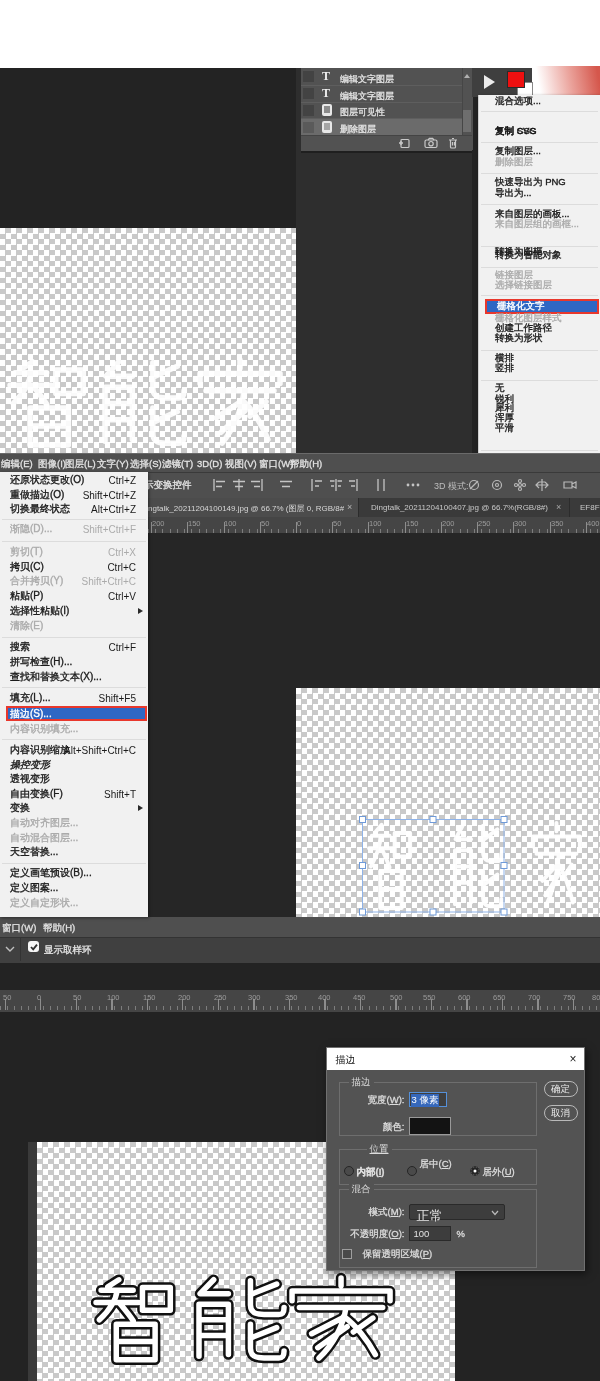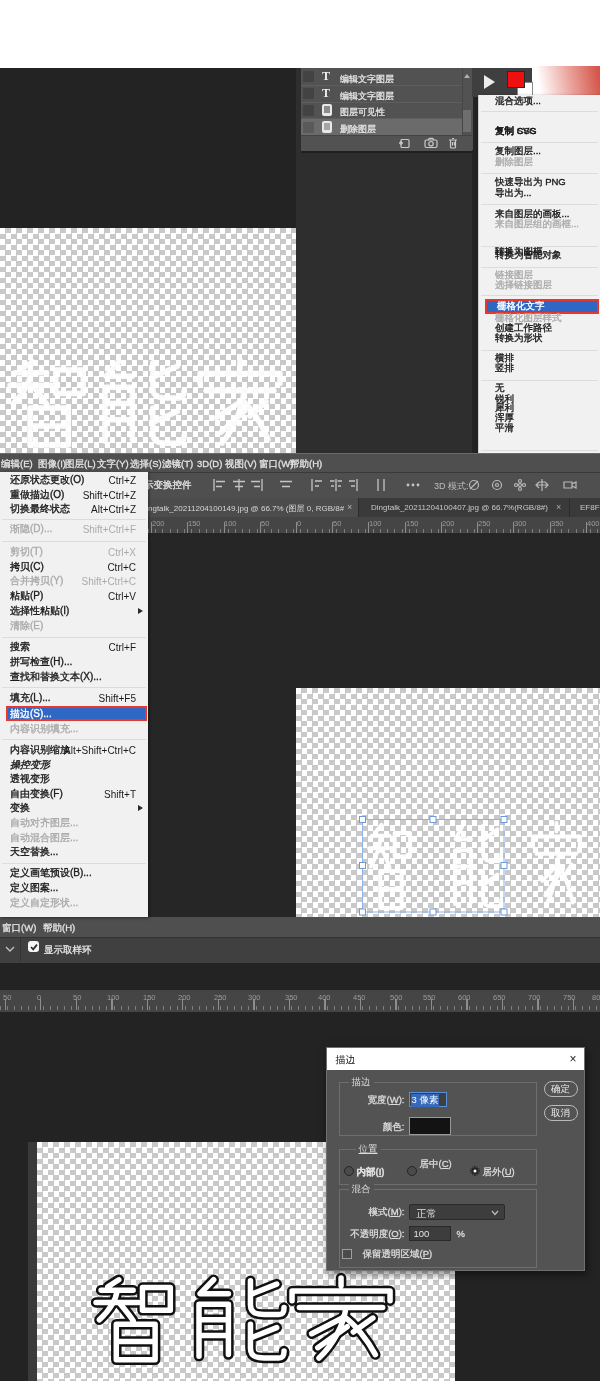--- a/index.html
+++ b/index.html
@@ -427,33 +427,33 @@
     <div class="abs" style="left:82px;top:44px;width:36px;height:13px;background:#3f3f3f;border:1px solid #5590d9;">
         <span style="position:absolute;left:1px;top:0.5px;background:#3668bb;color:#fff;font-size:9.5px;padding:0 1px;">3 像素</span>
       </div>
     <div class="abs dlab" style="left:20px;top:73px;width:58px;">颜色:</div>
     <div class="abs" style="left:82px;top:69px;width:40px;height:16px;background:#131313;border:1px solid #999;"></div>
 
     <div class="abs btn" style="left:217px;top:33px;">确定</div>
     <div class="abs btn" style="left:217px;top:57px;">取消</div>
 
     <div class="abs gbox" style="left:12px;top:101px;width:196px;height:34px;"></div>
-    <div class="abs glab" style="left:29px;top:95px;text-decoration:underline;">位置</div>
+    <div class="abs glab" style="left:40px;top:95px;text-decoration:underline;">位置</div>
     <div class="abs radio" style="left:17px;top:118px;"></div>
     <div class="abs dlab" style="left:30px;top:118px;font-weight:bold;">内部(<u>I</u>)</div>
     <div class="abs radio" style="left:80px;top:118px;"></div>
     <div class="abs dlab" style="left:93px;top:110px;">居中(<u>C</u>)</div>
     <div class="abs radio sel" style="left:143px;top:118px;"></div>
     <div class="abs dlab" style="left:156px;top:118px;">居外(<u>U</u>)</div>
 
     <div class="abs gbox" style="left:12px;top:141px;width:196px;height:77px;"></div>
     <div class="abs glab" style="left:22px;top:135px;">混合</div>
     <div class="abs dlab" style="left:20px;top:158px;width:58px;">模式(<u>M</u>):</div>
     <div class="abs" style="left:82px;top:156px;width:94px;height:14px;background:#3d3d3d;border:1px solid #2a2a2a;border-radius:2px;">
-      <span style="position:absolute;left:7px;top:2px;font-size:10px;color:#e2e2e2;">正常</span>
+      <span style="position:absolute;left:7px;top:2px;font-size:13px;color:#e2e2e2;">正常</span>
       <svg style="position:absolute;right:5px;top:4.5px;" width="8" height="6" viewBox="0 0 8 6">
           <path d="M1,1 L4,4.5 L7,1" stroke="#bbb" stroke-width="1.2" fill="none"></path>
         </svg>
     </div>
     <div class="abs dlab" style="left:8px;top:180px;width:70px;">不透明度(<u>O</u>):</div>
     <div class="abs" style="left:82px;top:178px;width:40px;height:13px;background:#3d3d3d;border:1px solid #2a2a2a;">
         <span style="position:absolute;left:4px;top:1px;font-size:9.5px;color:#e2e2e2;">100</span>
       </div>
     <div class="abs dlab" style="left:130px;top:180px;">%</div>
     <div class="abs" style="left:15px;top:201px;width:8px;height:8px;background:#4a4a4a;border:1px solid #9e9e9e;"></div>

